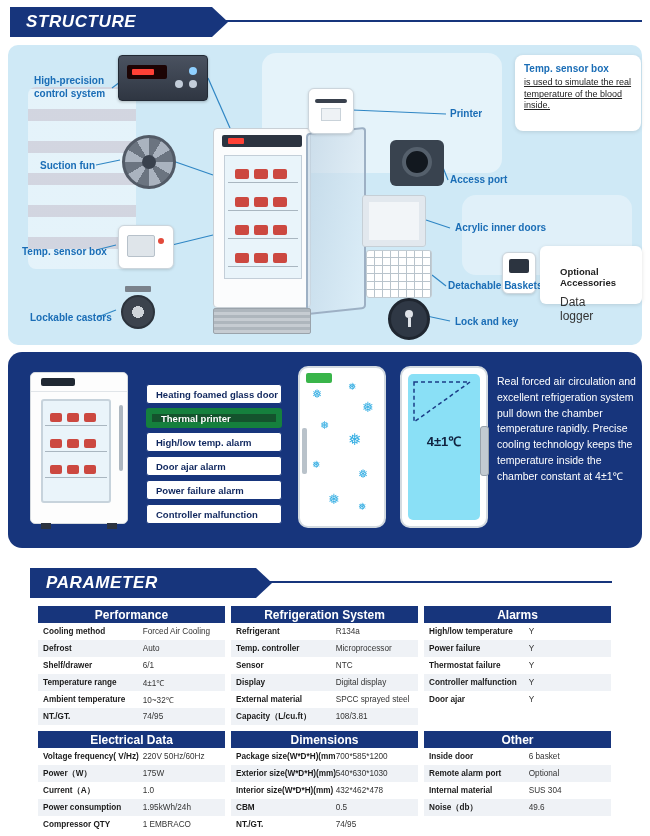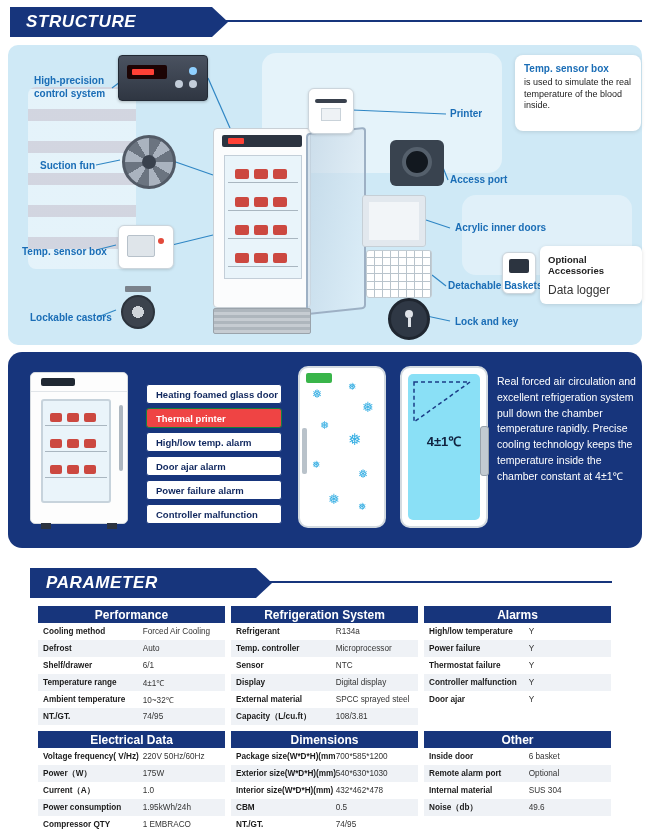--- a/index.html
+++ b/index.html
@@ -69,43 +69,43 @@
     background-color:#fff;
     background-image:repeating-linear-gradient(90deg,transparent 0 7px,#b9c4cc 7px 8px),
                      repeating-linear-gradient(0deg,transparent 0 7px,#b9c4cc 7px 8px);}
   .img-lock{position:absolute;left:388px;top:298px;width:36px;height:36px;border-radius:50%;background:#2f3845;border:3px solid #1f2630;}
   .keyhole{width:8px;height:8px;background:#dfe3e8;border-radius:50%;margin:9px auto 0;}
   .keystem{width:3px;height:9px;background:#dfe3e8;margin:0 auto;}
 
   .note-box{position:absolute;left:515px;top:55px;width:126px;height:76px;background:#fff;border-radius:8px;
     padding:8px 9px;box-shadow:0 1px 4px rgba(0,0,0,.12);box-sizing:border-box;}
   .note-title{color:#1a6db6;font-weight:700;font-size:10px;margin-bottom:3px;}
-  .note-body{font-size:9px;color:#222;line-height:1.3;}
+  .note-body{font-size:9px;color:#222;line-height:1.3;text-decoration:underline;}
 
   .opt-box{position:absolute;left:540px;top:246px;width:102px;height:58px;background:#fff;border-radius:6px;
-    padding:8px;box-shadow:0 1px 4px rgba(0,0,0,.12);box-sizing:border-box;}
+    padding:20px;box-shadow:0 1px 4px rgba(0,0,0,.12);box-sizing:border-box;}
   .opt-title{font-size:9.5px;font-weight:700;color:#222;margin-bottom:7px;}
   .opt-item{font-size:12px;color:#333;}
   .img-logger{position:absolute;left:502px;top:252px;width:32px;height:40px;}
   .logger-screen{margin:6px auto 0;width:20px;height:14px;background:#2c3440;border-radius:2px;}
 
   
   .features-band{position:absolute;left:8px;top:352px;width:634px;height:196px;background:#17357c;border-radius:14px;}
   .small-fridge{position:absolute;left:30px;top:372px;width:96px;height:150px;background:#fdfdfd;border:1px solid #d5dadf;border-radius:5px;}
   .sf-top{height:18px;border-bottom:1px solid #e1e5e9;position:relative;}
   .sf-display{position:absolute;left:10px;top:5px;width:34px;height:8px;background:#202833;border-radius:2px;}
   .sf-glass{position:absolute;left:10px;top:26px;width:66px;height:100px;background:#eaf4fa;border:2px solid #c7d3dc;border-radius:3px;}
   .sf-shelf{position:absolute;left:2px;right:2px;height:1px;background:#a9b6c0;}
   .sf-bags{position:absolute;left:7px;width:12px;height:9px;background:#cc4840;border-radius:2px;box-shadow:17px 0 0 #cc4840,34px 0 0 #cc4840;}
   .sf-handle{position:absolute;right:4px;top:32px;width:4px;height:66px;background:#aeb7c0;border-radius:2px;}
   .sf-foot{position:absolute;bottom:-6px;left:10px;width:10px;height:6px;background:#2c3340;box-shadow:66px 0 0 #2c3340;}
 
   .pill{position:absolute;left:146px;width:136px;height:20px;background:#fff;border:1px solid #17357c;border-radius:3px;
     color:#10275e;font-size:9.5px;font-weight:700;display:flex;align-items:center;padding-left:9px;box-sizing:border-box;}
-  .pill.dark{background:#ef4444;border:1px solid #15803d;color:#fff;text-align:center;}
+  .pill.dark{background:#14532d;border:6px solid #15803d;color:#fff;text-align:center;}
 
   .door{position:absolute;top:366px;width:88px;height:162px;background:#fff;border:2px solid #d3dae0;border-radius:10px;box-sizing:border-box;}
   .door-a{left:298px;overflow:hidden;}
   .door-b{left:400px;}
   .door-tag{position:absolute;left:6px;top:5px;width:26px;height:10px;background:#39b54a;border-radius:2px;}
   .flake{position:absolute;color:#35aee3;line-height:1;}
   .door-handle-left{position:absolute;left:2px;top:60px;width:5px;height:46px;background:#b9c2ca;border-radius:2px;}
   .door-b-inner{position:absolute;left:6px;top:6px;right:6px;bottom:6px;background:#8ae0f6;border-radius:5px;}
   .temp-badge{position:absolute;left:0;right:0;top:64px;text-align:center;font-size:13px;font-weight:700;color:#10223f;}
   .door-handle-right{position:absolute;right:-3px;top:58px;width:7px;height:48px;background:#c2cad1;border:1px solid #98a2ab;border-radius:3px;}

